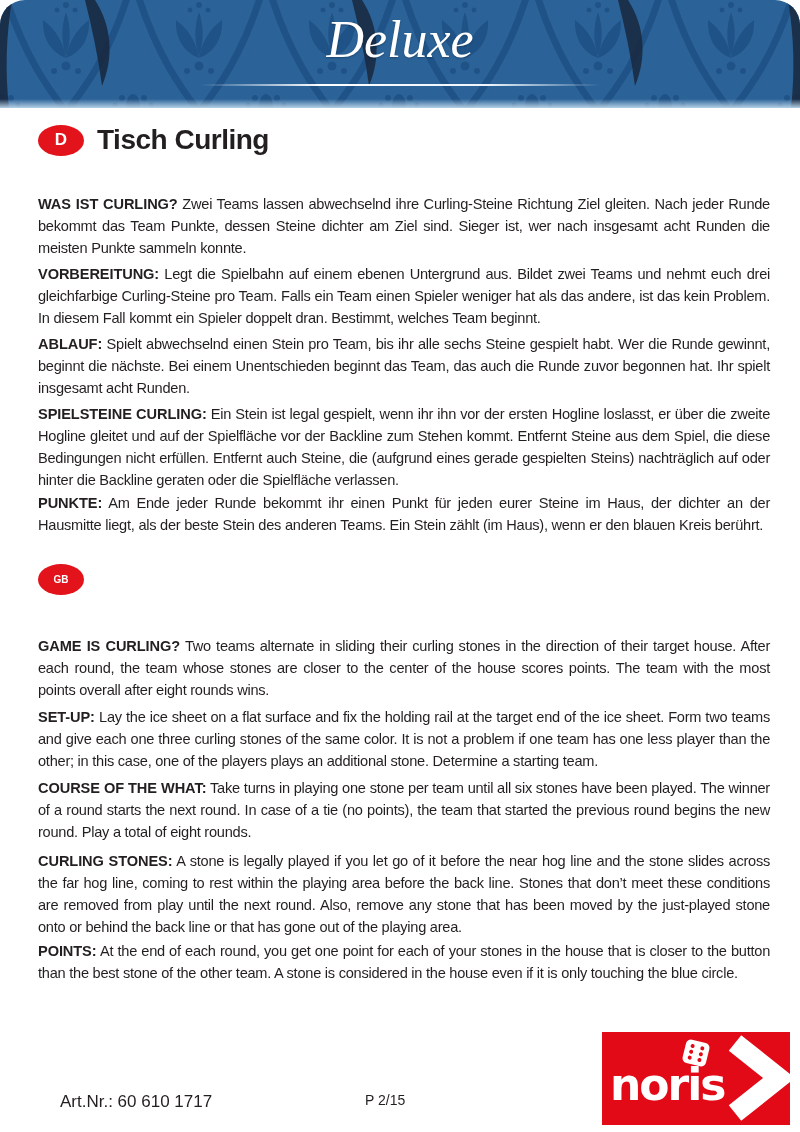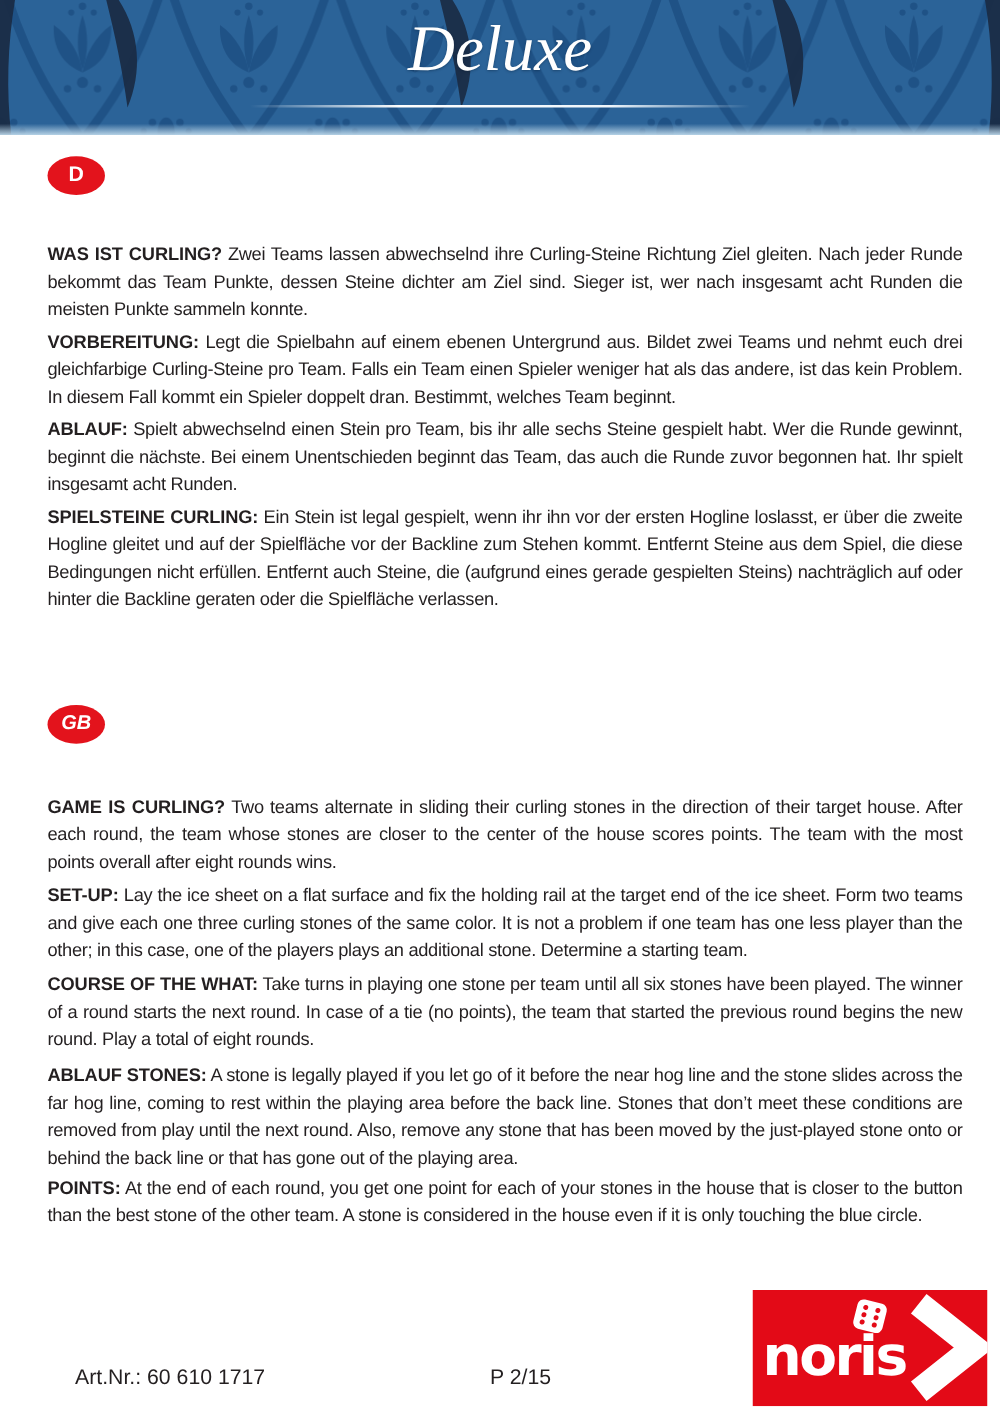--- a/index.html
+++ b/index.html
@@ -1,20 +1,20 @@
 <!DOCTYPE html>
 <html><head>
 <meta charset="utf-8">
 <style>
   html,body{margin:0;padding:0;}
   body{
     width:800px;height:1132px;position:relative;background:#ffffff;
     font-family:"Liberation Sans", sans-serif;color:#231f20;overflow:hidden;
   }
-  .page{position:absolute;inset:0;overflow:hidden;}
+  .page{position:absolute;inset:0;overflow:hidden;border-radius:25px;}
 
   
   .banner{position:absolute;top:0;left:0;width:800px;height:108px;background:#2b6398;overflow:hidden;}
   .banner svg.damask{position:absolute;top:0;left:0;}
   .deluxe{
     position:absolute;top:10px;left:0;width:100%;text-align:center;
     font-family:"Liberation Serif", serif;font-style:italic;font-weight:normal;
     font-size:52px;line-height:60px;color:#ffffff;margin:0;
     text-shadow:0 1px 2px rgba(0,20,40,.35);
   }
@@ -27,35 +27,35 @@
     background:linear-gradient(rgba(255,255,255,0), rgba(188,215,233,.95));
   }
 
   
   .sec-head{position:absolute;left:38px;display:flex;align-items:center;gap:13px;height:32px;}
   .lang-badge{
     width:46px;height:31px;border-radius:50%;background:#e3131c;color:#ffffff;
     display:flex;align-items:center;justify-content:center;
     font-weight:bold;font-size:17px;letter-spacing:0;flex:0 0 auto;
   }
-  .lang-badge.small{font-size:16px;font-style:italic;}
+  .lang-badge.small{font-size:10px;}
   .sec-title{font-size:28px;font-weight:bold;letter-spacing:-0.5px;white-space:nowrap;}
 
   
   .para{
     position:absolute;left:38px;width:732px;
     font-size:14.6px;line-height:22px;letter-spacing:-0.25px;
     text-align:justify;
     margin-top:17px;
   }
   .para b{letter-spacing:-0.1px;}
 
   
   .footer-art{position:absolute;left:60px;top:1092px;font-size:17px;}
-  .footer-page{position:absolute;left:392px;top:1092px;font-size:17px;}
+  .footer-page{position:absolute;left:365px;top:1092px;font-size:14px;}
   .noris-logo{position:absolute;left:602px;top:1032px;width:188px;height:93px;}
 </style>
 </head>
 <body>
 
 <div class="page">
 
   <div class="banner">
     <svg class="damask" width="800" height="108" aria-hidden="true">
       <defs>
@@ -109,57 +109,62 @@
         <path d="M628,0 C645,26 647,58 635,86 C631,56 625,28 618,0 Z"></path>
       </g>
     </svg>
     <h1 class="deluxe">Deluxe</h1>
     <div class="deluxe-underline"></div>
     <div class="banner-fade"></div>
   </div>
 
   <div class="sec-head" style="top:124px">
     <span class="lang-badge">D</span>
+    <span class="sec-title">Tisch Curling</span>
   </div>
 
   <p class="para" style="top:176px">
     <b>WAS IST CURLING?</b>
     <span>Zwei Teams lassen abwechselnd ihre Curling-Steine Richtung Ziel gleiten. Nach jeder Runde bekommt das Team Punkte, dessen Steine dichter am Ziel sind. Sieger ist, wer nach insgesamt acht Runden die meisten Punkte sammeln konnte.</span>
   </p>
   <p class="para" style="top:246px">
     <b>VORBEREITUNG:</b>
     <span>Legt die Spielbahn auf einem ebenen Untergrund aus. Bildet zwei Teams und nehmt euch drei gleichfarbige Curling-Steine pro Team. Falls ein Team einen Spieler weniger hat als das andere, ist das kein Problem. In diesem Fall kommt ein Spieler doppelt dran. Bestimmt, welches Team beginnt.</span>
   </p>
   <p class="para" style="top:316px">
     <b>ABLAUF:</b>
     <span>Spielt abwechselnd einen Stein pro Team, bis ihr alle sechs Steine gespielt habt. Wer die Runde gewinnt, beginnt die nächste. Bei einem Unentschieden beginnt das Team, das auch die Runde zuvor begonnen hat. Ihr spielt insgesamt acht Runden.</span>
   </p>
   <p class="para" style="top:386px">
     <b>SPIELSTEINE CURLING:</b>
     <span>Ein Stein ist legal gespielt, wenn ihr ihn vor der ersten Hogline loslasst, er über die zweite Hogline gleitet und auf der Spielfläche vor der Backline zum Stehen kommt. Entfernt Steine aus dem Spiel, die diese Bedingungen nicht erfüllen. Entfernt auch Steine, die (aufgrund eines gerade gespielten Steins) nachträglich auf oder hinter die Backline geraten oder die Spielfläche verlassen.</span>
+  </p>
+  <p class="para" style="top:475px">
+    <b>PUNKTE:</b>
+    <span>Am Ende jeder Runde bekommt ihr einen Punkt für jeden eurer Steine im Haus, der dichter an der Hausmitte liegt, als der beste Stein des anderen Teams. Ein Stein zählt (im Haus), wenn er den blauen Kreis berührt.</span>
   </p>
 
   <div class="sec-head" style="top:563px">
     <span class="lang-badge small">GB</span>
   </div>
 
   <p class="para" style="top:618px">
     <b>GAME IS CURLING?</b>
     <span>Two teams alternate in sliding their curling stones in the direction of their target house. After each round, the team whose stones are closer to the center of the house scores points. The team with the most points overall after eight rounds wins.</span>
   </p>
   <p class="para" style="top:689px">
     <b>SET-UP:</b>
     <span>Lay the ice sheet on a flat surface and fix the holding rail at the target end of the ice sheet. Form two teams and give each one three curling stones of the same color. It is not a problem if one team has one less player than the other; in this case, one of the players plays an additional stone. Determine a starting team.</span>
   </p>
   <p class="para" style="top:760px">
     <b>COURSE OF THE WHAT:</b>
     <span>Take turns in playing one stone per team until all six stones have been played. The winner of a round starts the next round. In case of a tie (no points), the team that started the previous round begins the new round. Play a total of eight rounds.</span>
   </p>
   <p class="para" style="top:833px">
-    <b>ABLAUF STONES:</b>
+    <b>CURLING STONES:</b>
     <span>A stone is legally played if you let go of it before the near hog line and the stone slides across the far hog line, coming to rest within the playing area before the back line. Stones that don’t meet these conditions are removed from play until the next round. Also, remove any stone that has been moved by the just-played stone onto or behind the back line or that has gone out of the playing area.</span>
   </p>
   <p class="para" style="top:923px">
     <b>POINTS:</b>
     <span>At the end of each round, you get one point for each of your stones in the house that is closer to the button than the best stone of the other team. A stone is considered in the house even if it is only touching the blue circle.</span>
   </p>
 
   <div class="footer-art">Art.Nr.: 60 610 1717</div>
   <div class="footer-page">P 2/15</div>
 

